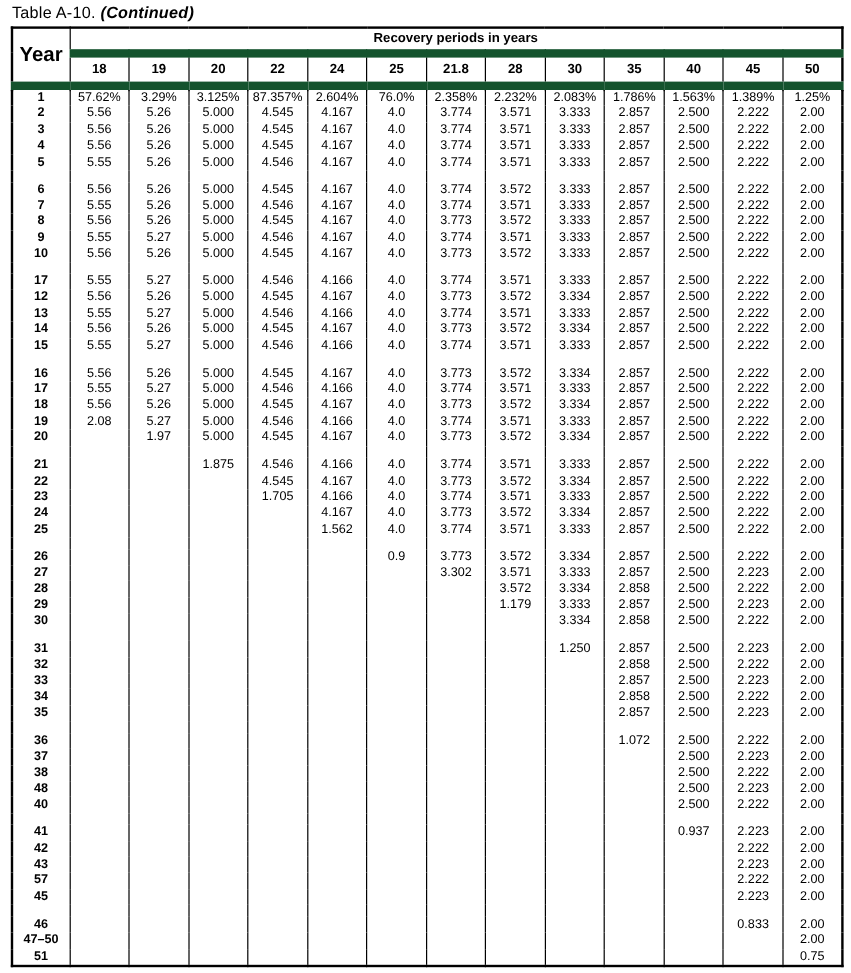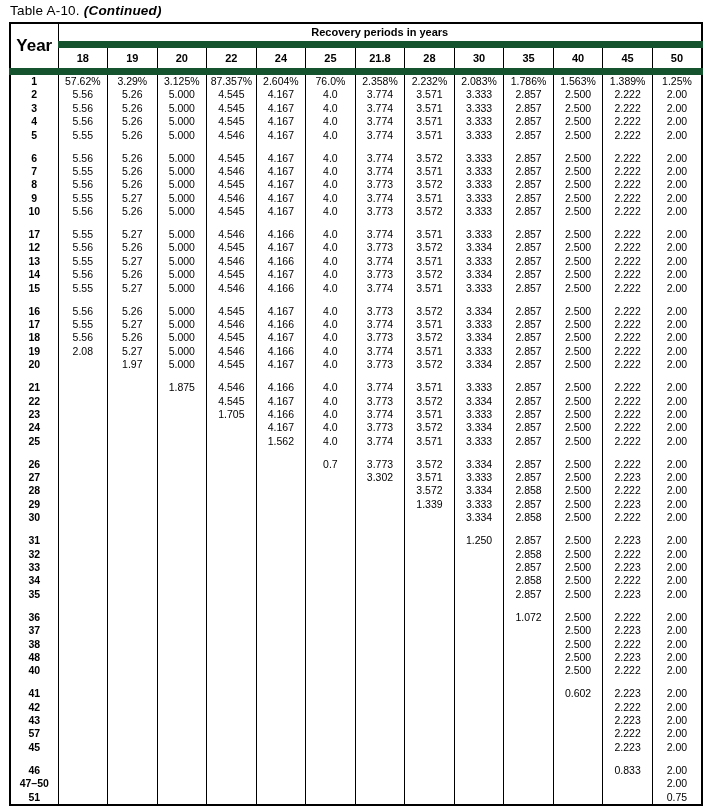--- a/index.html
+++ b/index.html
@@ -590,21 +590,21 @@
         <td></td>
         <td></td>
       </tr>
       <tr>
         <td class="year">26</td>
         <td></td>
         <td></td>
         <td></td>
         <td></td>
         <td></td>
-        <td>0.7</td>
+        <td>0.9</td>
         <td>3.773</td>
         <td>3.572</td>
         <td>3.334</td>
         <td>2.857</td>
         <td>2.500</td>
         <td>2.222</td>
         <td>2.00</td>
       </tr>
       <tr>
         <td class="year">27</td>
@@ -640,21 +640,21 @@
       </tr>
       <tr>
         <td class="year">29</td>
         <td></td>
         <td></td>
         <td></td>
         <td></td>
         <td></td>
         <td></td>
         <td></td>
-        <td>1.339</td>
+        <td>1.179</td>
         <td>3.333</td>
         <td>2.857</td>
         <td>2.500</td>
         <td>2.223</td>
         <td>2.00</td>
       </tr>
       <tr>
         <td class="year">30</td>
         <td></td>
         <td></td>
@@ -883,21 +883,21 @@
         <td></td>
         <td></td>
         <td></td>
         <td></td>
         <td></td>
         <td></td>
         <td></td>
         <td></td>
         <td></td>
         <td></td>
-        <td>0.602</td>
+        <td>0.937</td>
         <td>2.223</td>
         <td>2.00</td>
       </tr>
       <tr>
         <td class="year">42</td>
         <td></td>
         <td></td>
         <td></td>
         <td></td>
         <td></td>

